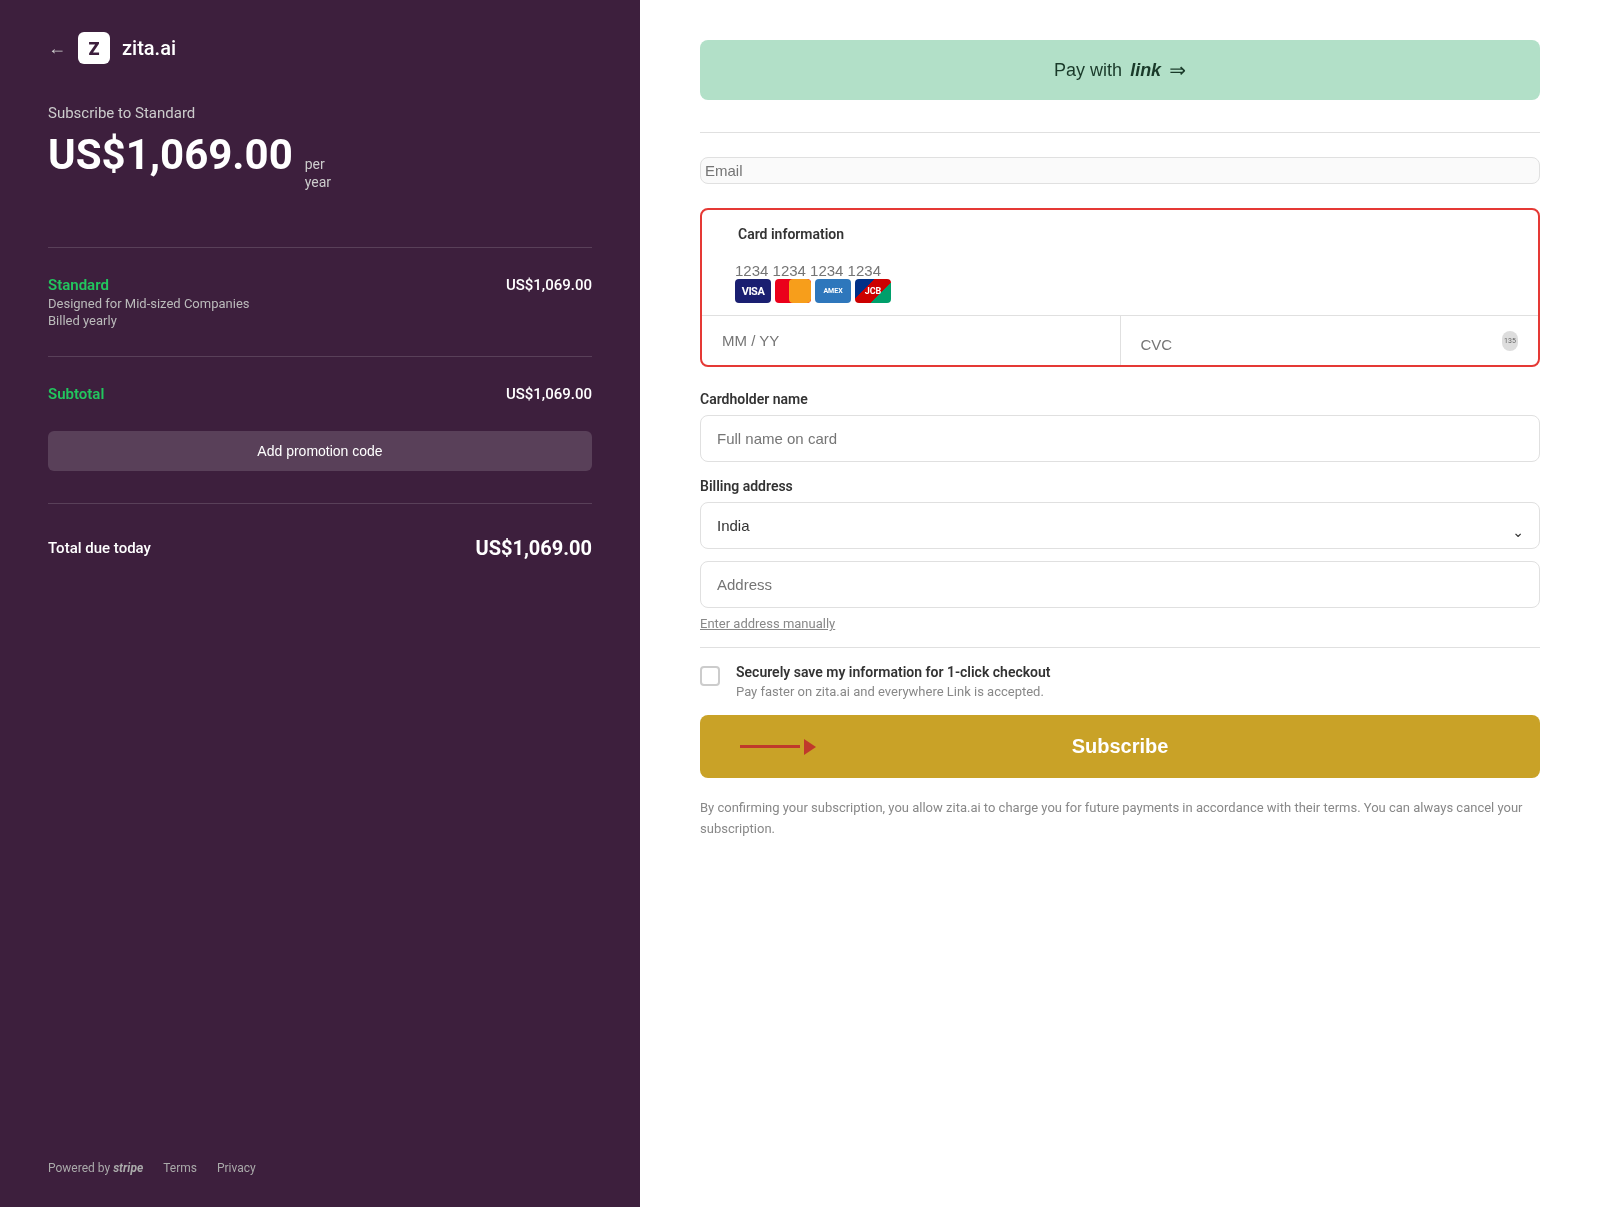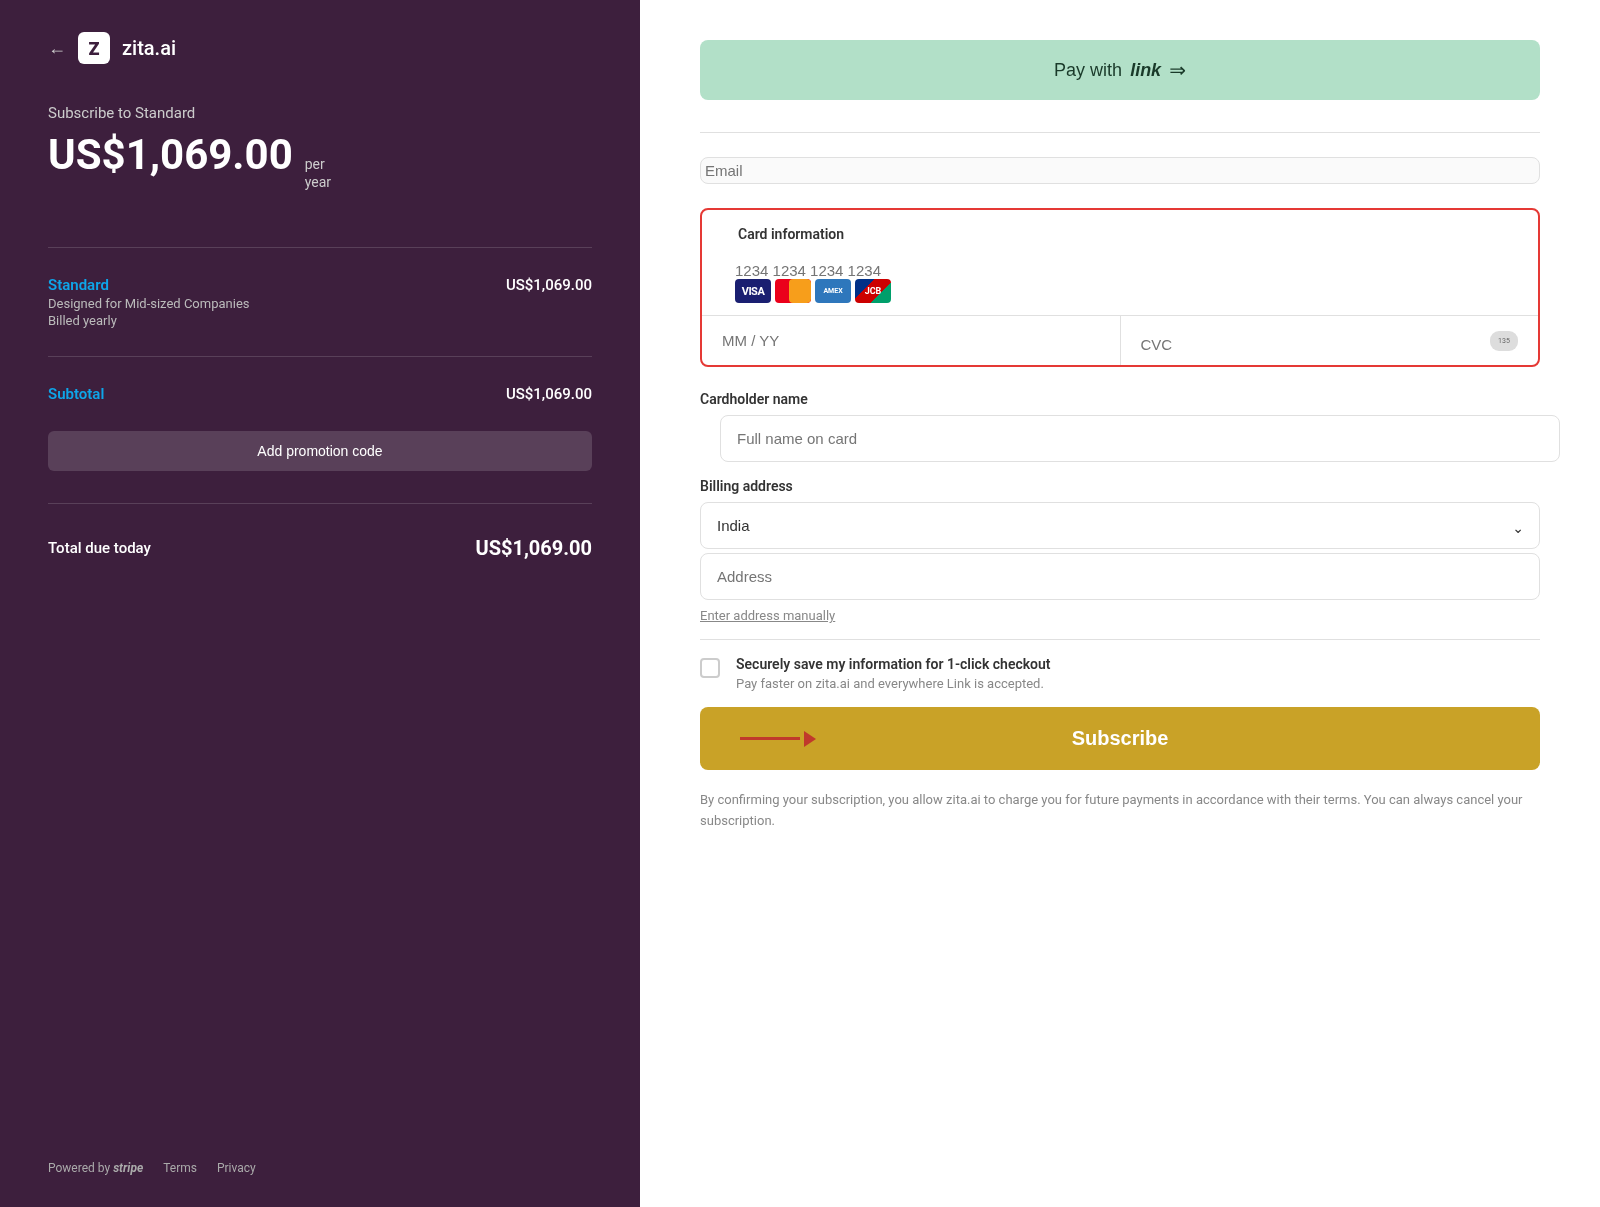--- a/index.html
+++ b/index.html
@@ -88,21 +88,21 @@
 
     .line-item {
       display: flex;
       justify-content: space-between;
       align-items: flex-start;
       margin: 12px 0;
     }
 
     .line-item-label {
       font-size: 15px;
-      color: #0ea5e9;
+      color: #22c55e;
       font-weight: 600;
     }
 
     .line-item-sublabel {
       font-size: 13px;
       color: #bbb;
       margin-top: 2px;
     }
 
     .line-item-value {
@@ -318,21 +318,21 @@
       flex: 1;
       border: none;
       outline: none;
       font-size: 15px;
       color: #999;
       background: transparent;
       margin-top: 8px;
     }
 
     .cvc-icon {
-      width: 28px;
+      width: 16px;
       height: 20px;
       background: #ddd;
       border-radius: 9px;
       font-size: 8px;
       color: #666;
       display: flex;
       align-items: center;
       justify-content: center;
     }
 
@@ -346,36 +346,35 @@
     .text-input {
       width: 100%;
       border: 1px solid #e0e0e0;
       border-radius: 8px;
       padding: 14px 16px;
       font-size: 15px;
       color: #999;
       outline: none;
       margin-bottom: 16px;
       background: #fff;
-      margin-left: 20px;
     }
 
     .billing-section {
       margin-bottom: 8px;
     }
 
     .country-select {
       width: 100%;
       border: 1px solid #e0e0e0;
       border-radius: 8px;
       padding: 14px 16px;
       font-size: 15px;
       color: #333;
       outline: none;
-      margin-bottom: 4px;
+      margin-bottom: 12px;
       background: #fff;
       appearance: none;
       cursor: pointer;
     }
 
     .country-wrapper {
       position: relative;
     }
 
     .chevron-down {

